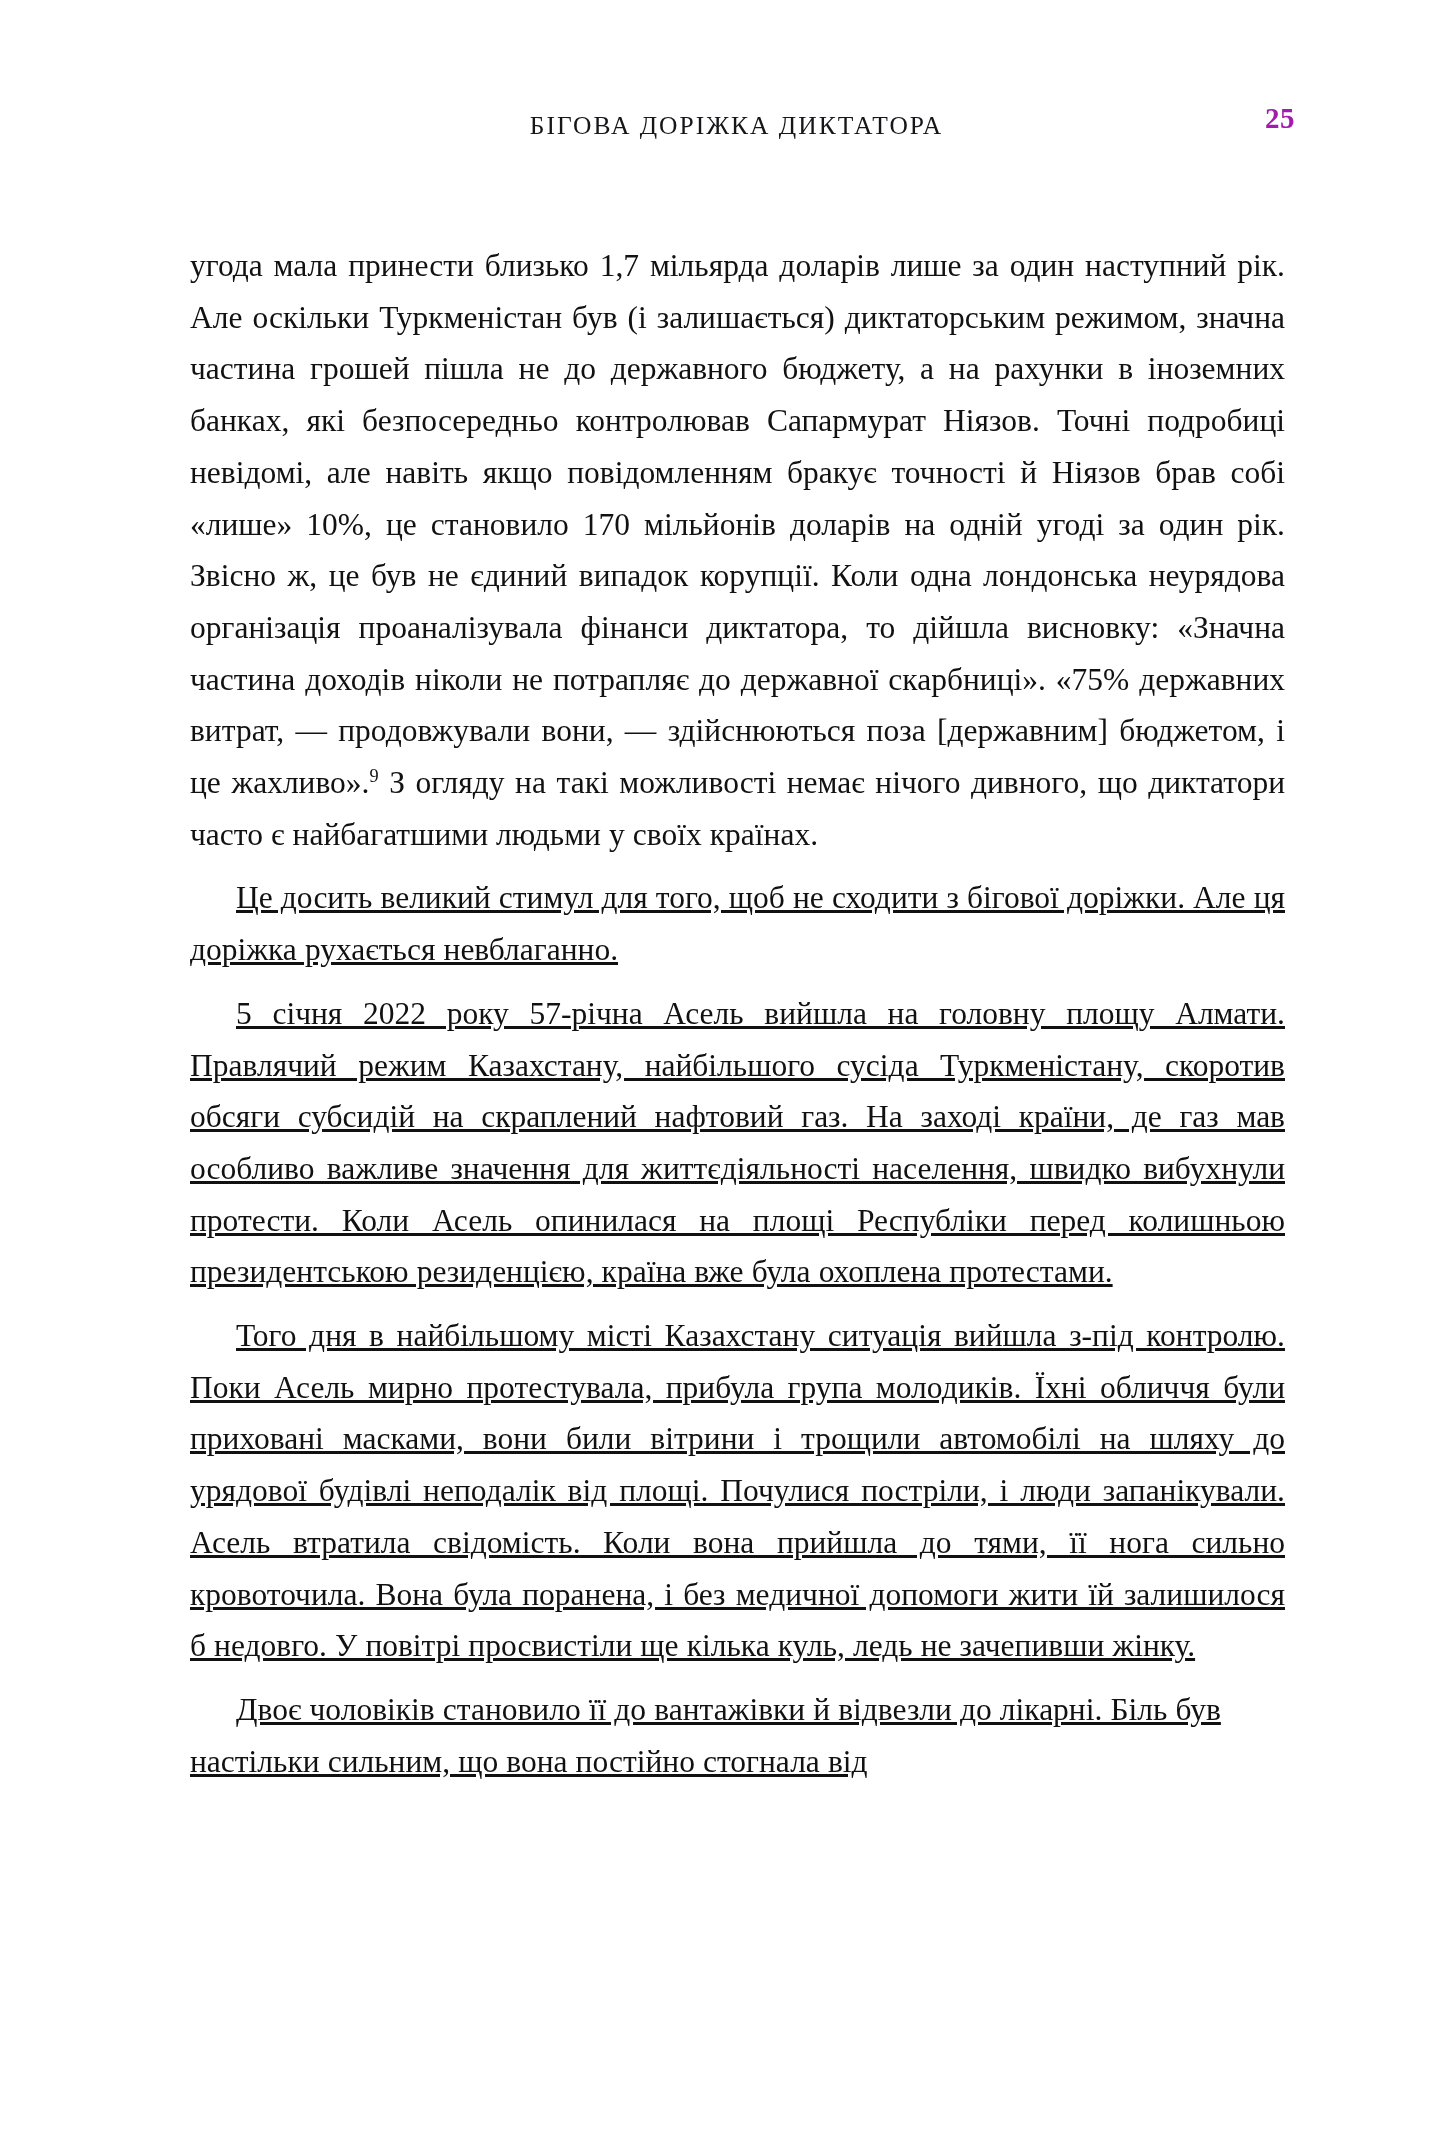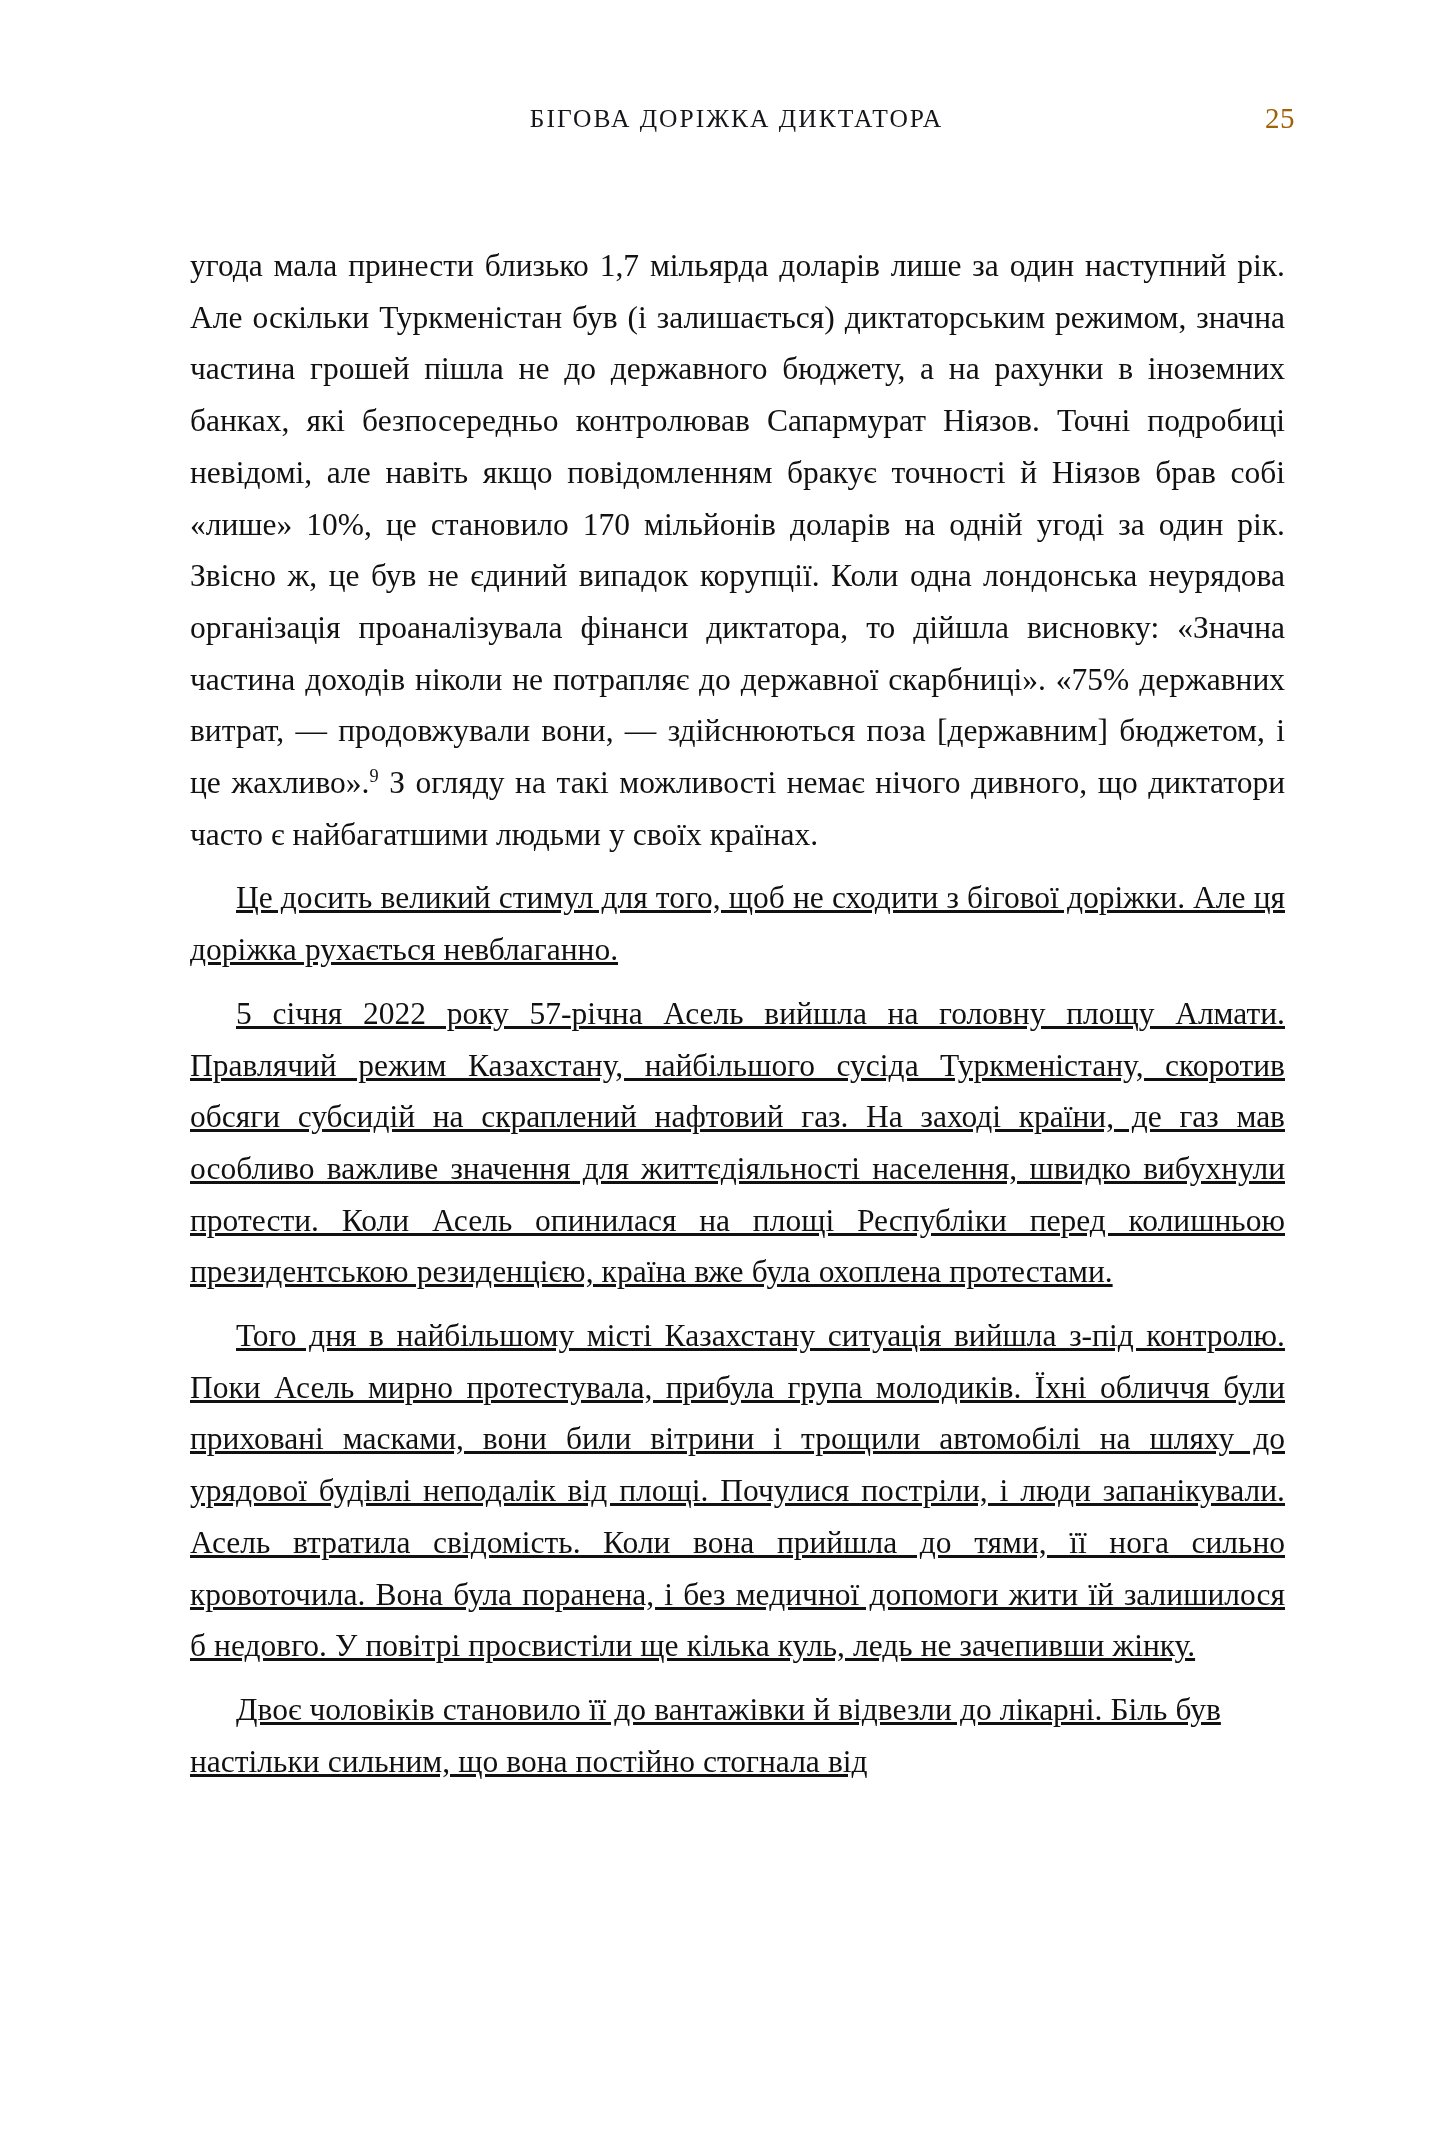--- a/index.html
+++ b/index.html
@@ -21,39 +21,39 @@
   }
 
   
   .running-head {
     position: absolute;
     left: 178px;
     top: 104px;
     width: 1117px;
     height: 44px;
     display: flex;
-    align-items: flex-start;
+    align-items: center;
     justify-content: center;
   }
   .running-head-title {
     font-size: 25.5px;
     letter-spacing: 2.0px;
     font-variant: small-caps;
     text-transform: uppercase;
     color: #16161a;
     white-space: nowrap;
     font-weight: 400;
   }
   .page-number {
     position: absolute;
     right: 0px;
     top: -2px;
     font-size: 29px;
-    font-weight: 400;
-    color: #a16207;
+    font-weight: 700;
+    color: #a21caf;
     letter-spacing: 0.5px;
   }
 
   
   .text-column {
     position: absolute;
     left: 178px;
     top: 228px;
     width: 1119px;
   }

